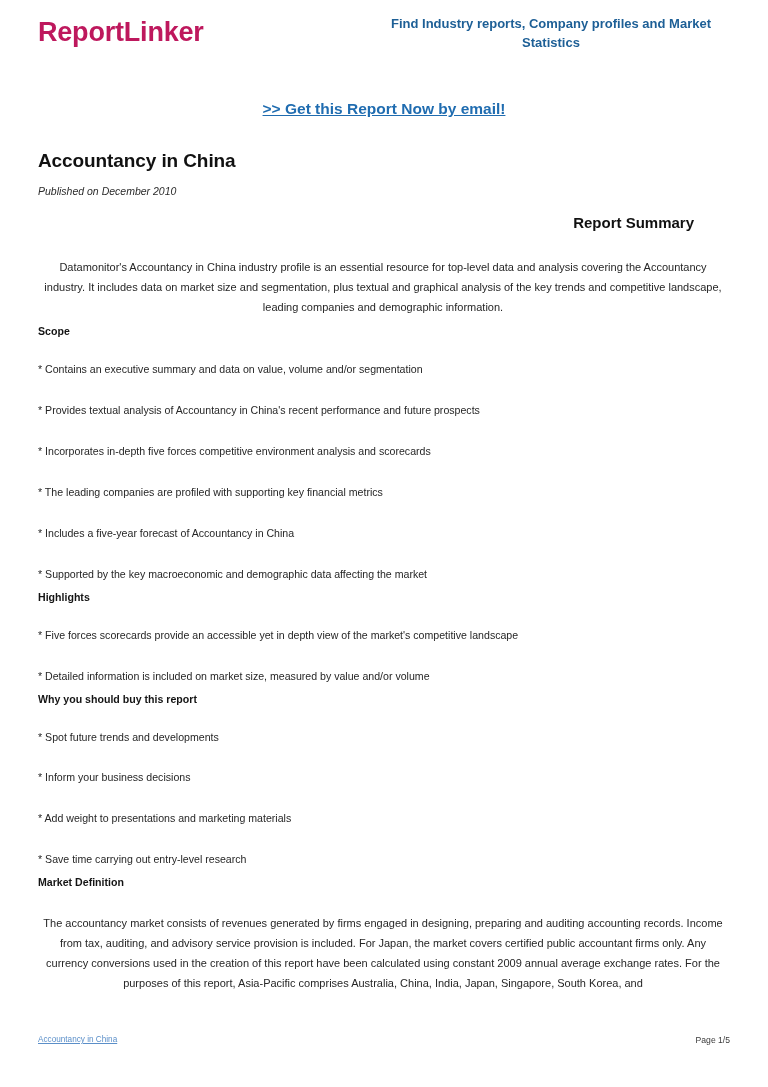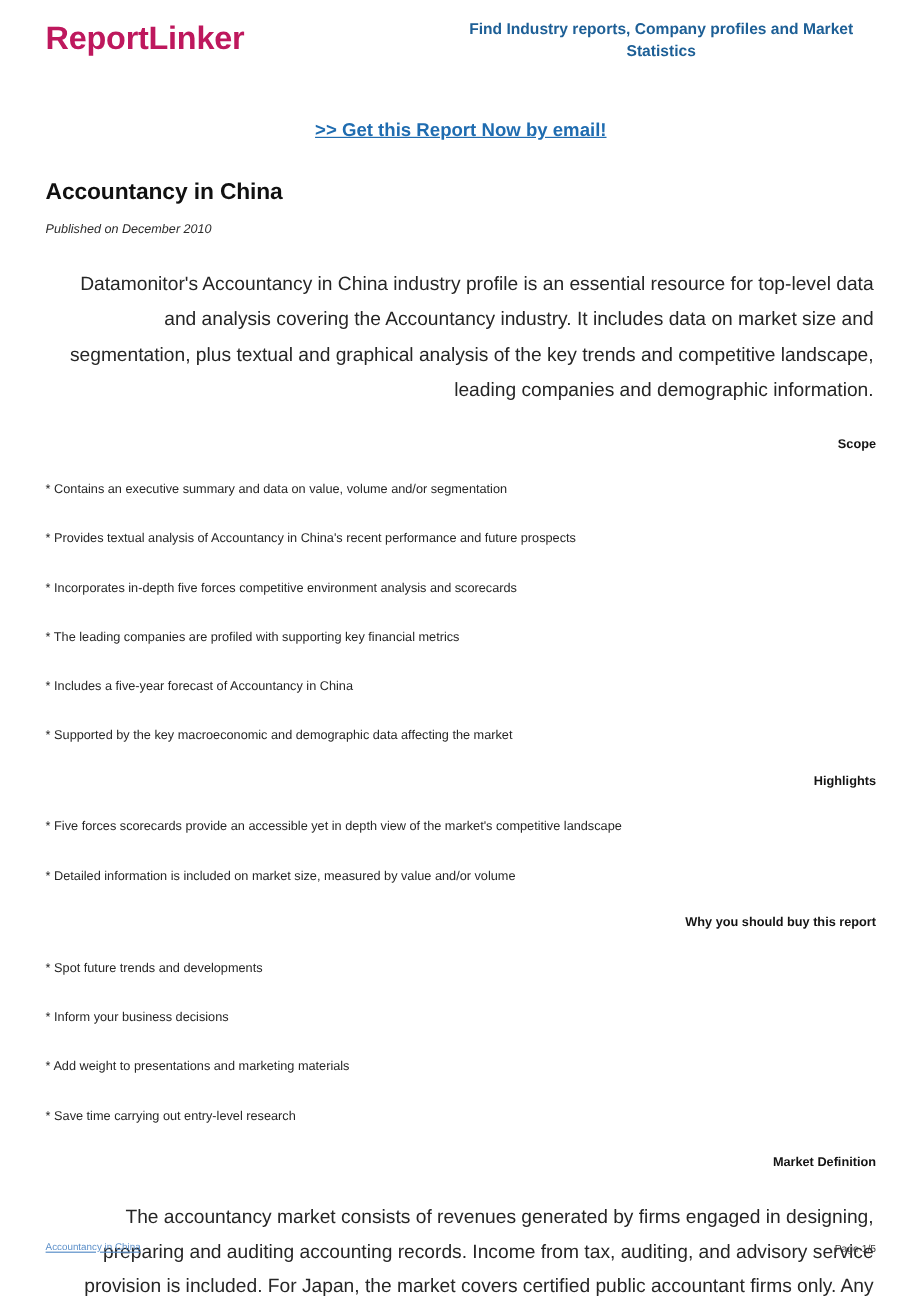--- a/index.html
+++ b/index.html
@@ -85,32 +85,31 @@
     font-size: 15px;
     font-weight: bold;
     color: #111111;
   }
 
   
   .body-block {
     margin-top: 26px;
   }
   .para {
-    font-size: 16px;
+    font-size: 11px;
     line-height: 1.83;
     color: #262626;
     max-width: 690px;
-    text-align: right;
+    text-align: center;
   }
   .section-head {
     font-size: 10.6px;
     font-weight: bold;
     color: #141414;
-    margin-top: 24px;
-    text-align: right;
+    margin-top: 8px;
   }
   .bullet {
     font-size: 10.6px;
     color: #262626;
     margin-top: 25px;
     line-height: 1.5;
   }
   .para-block {
     margin-top: 25px;
   }
@@ -150,20 +149,21 @@
     <div class="tagline">Find Industry reports, Company profiles and Market Statistics</div>
   </div>
 
   <div class="cta-wrap">
     <a class="cta-link">&gt;&gt; Get this Report Now by email!</a>
   </div>
 
   <div class="title-block">
     <div class="doc-title">Accountancy in China</div>
     <div class="published">Published on December 2010</div>
+    <div class="report-summary">Report Summary</div>
   </div>
 
   <div class="body-block">
 
     <div class="para">Datamonitor's Accountancy in China industry profile is an essential resource for top-level data and analysis covering the Accountancy industry. It includes data on market size and segmentation, plus textual and graphical analysis of the key trends and competitive landscape, leading companies and demographic information.</div>
 
     <div class="section-head">Scope</div>
     <div class="bullet">* Contains an executive summary and data on value, volume and/or segmentation</div>
     <div class="bullet">* Provides textual analysis of Accountancy in China's recent performance and future prospects</div>
     <div class="bullet">* Incorporates in-depth five forces competitive environment analysis and scorecards</div>

